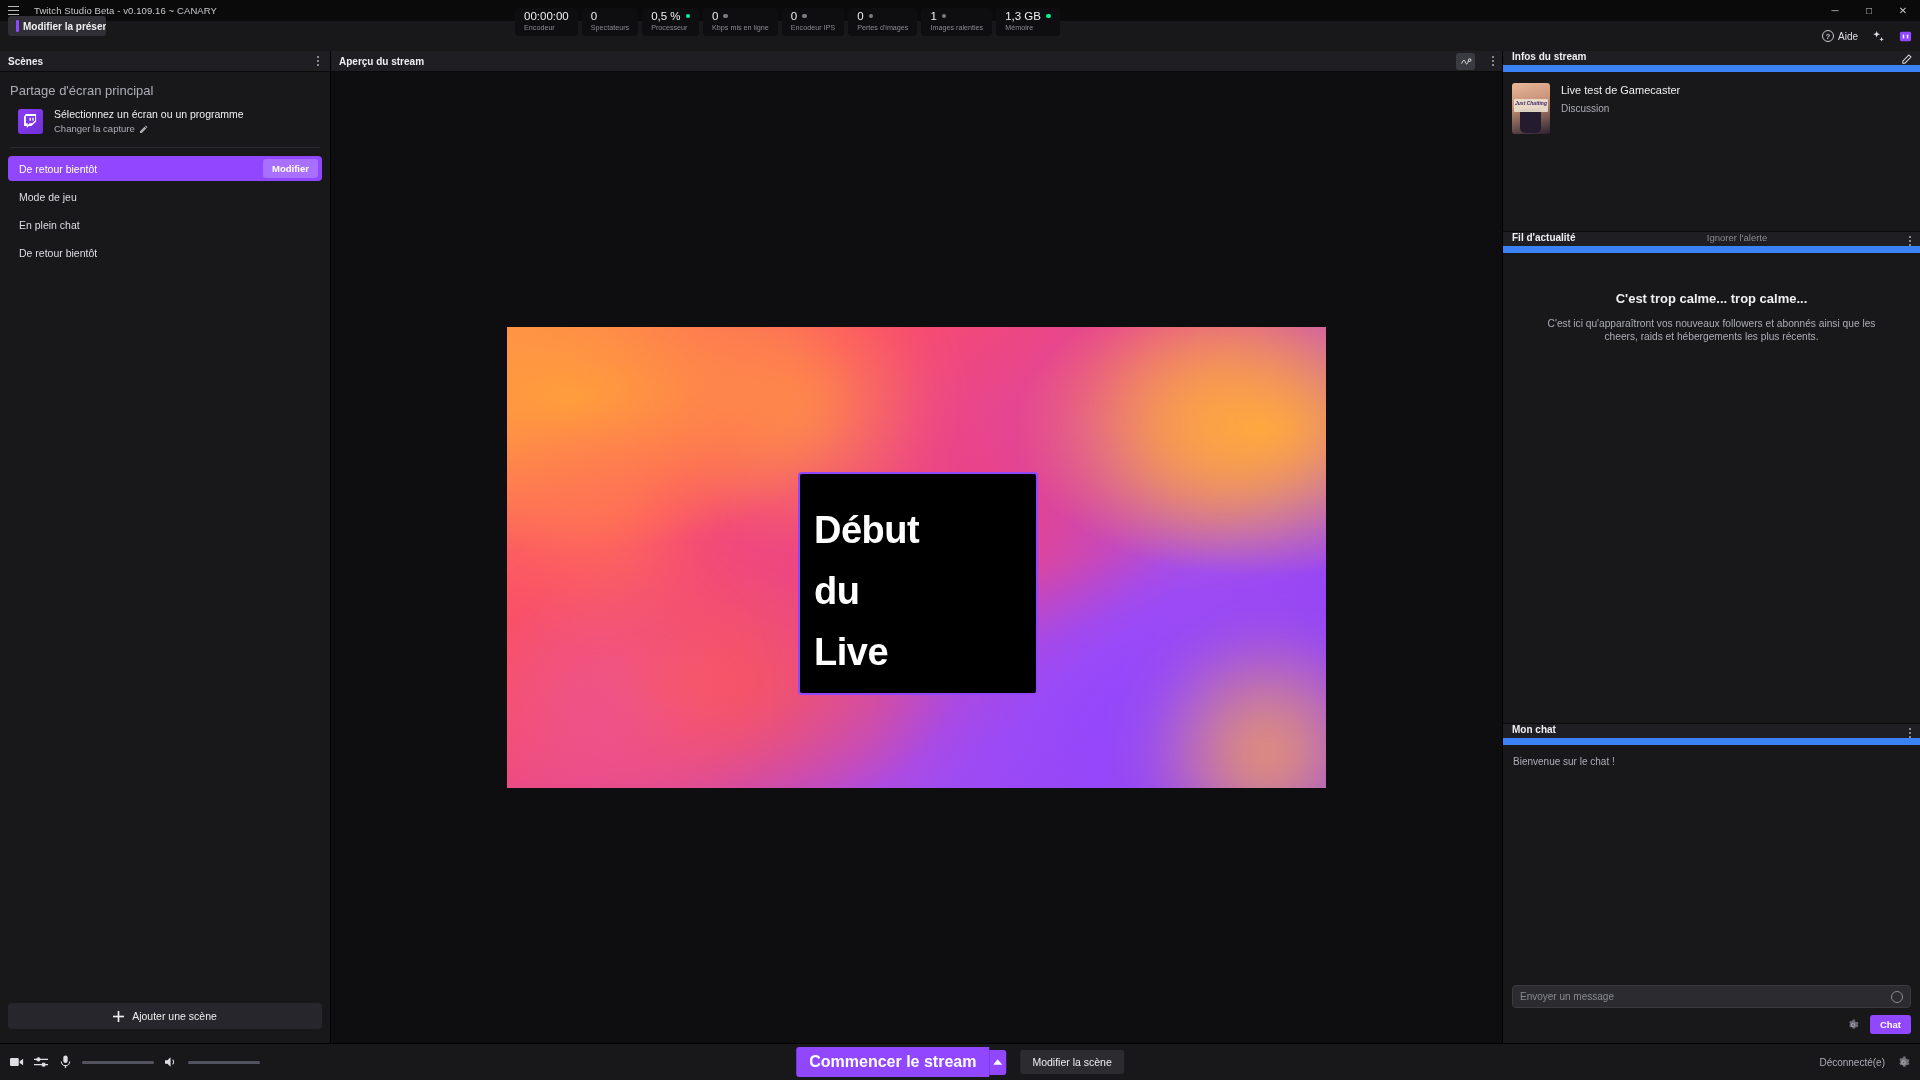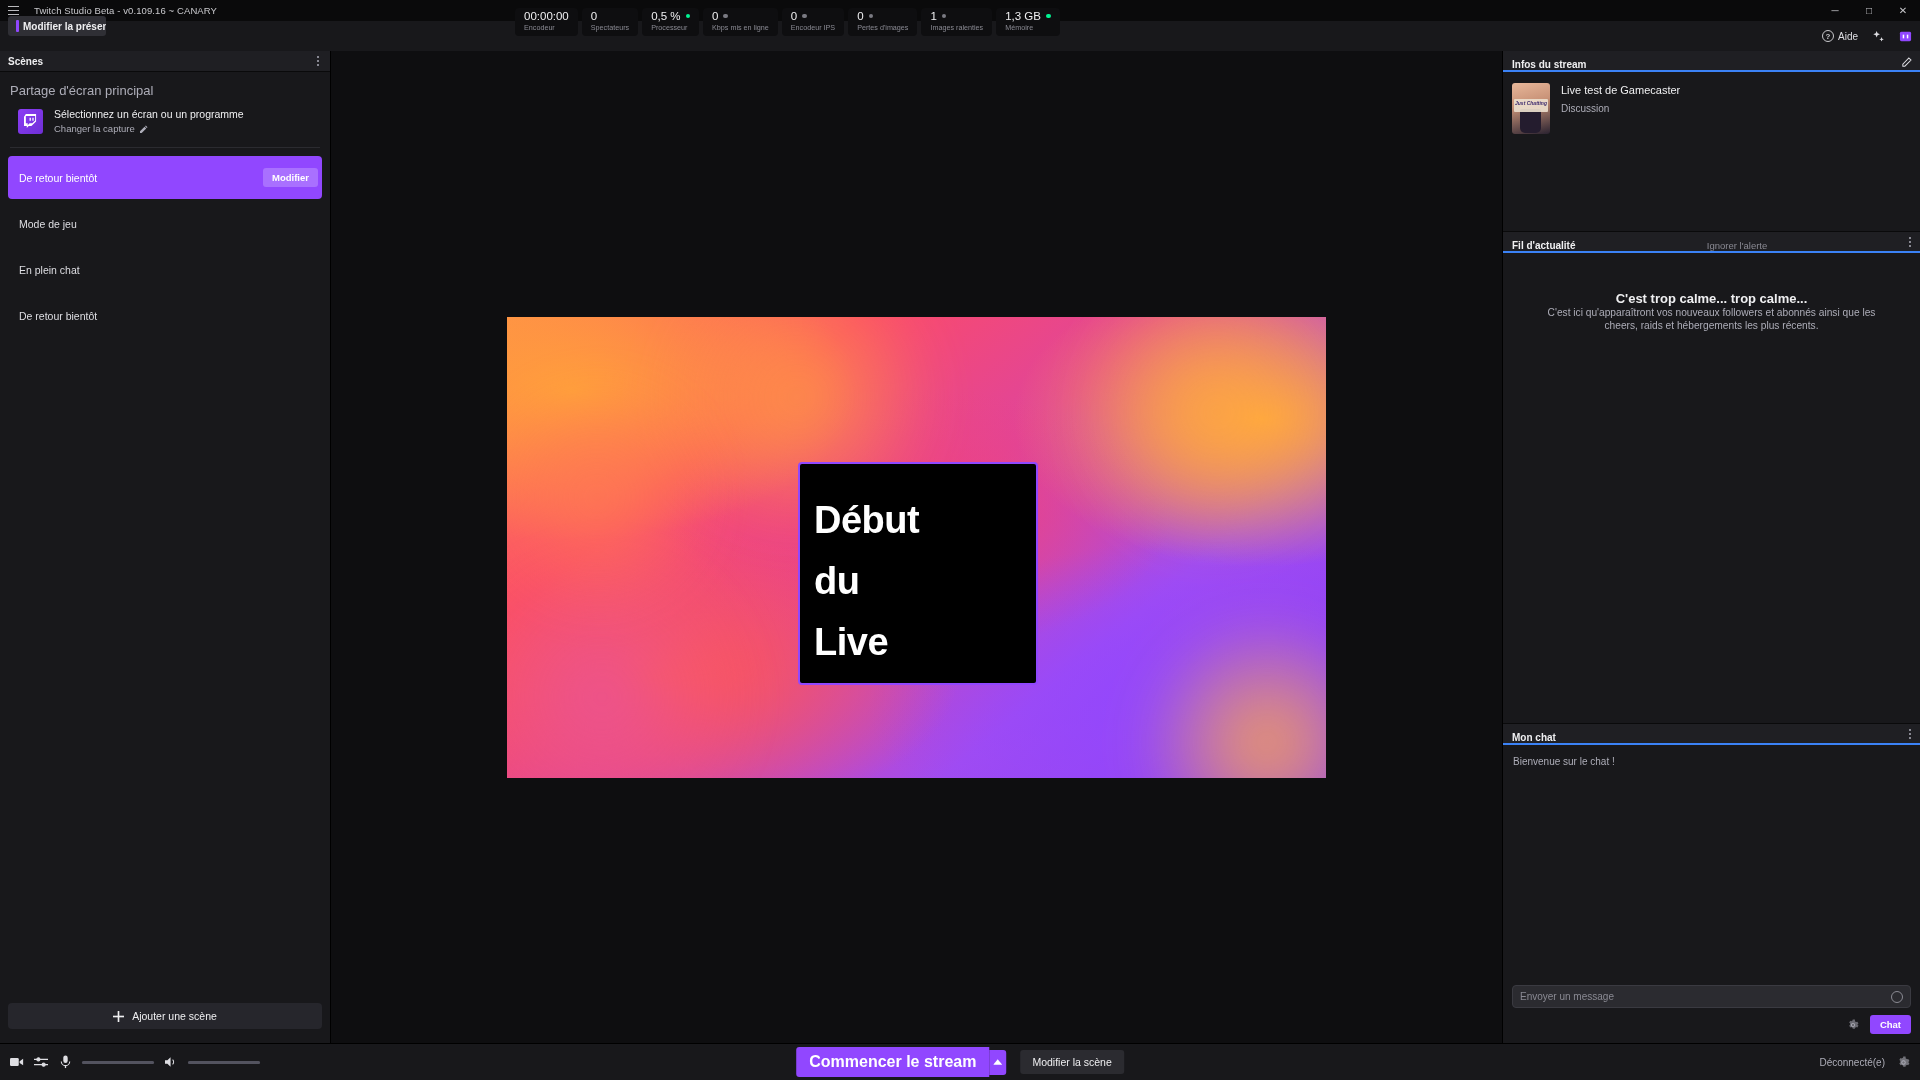--- a/index.html
+++ b/index.html
@@ -82,21 +82,21 @@
   .cap-thumb { width:25px; height:25px; border-radius:3px;
      background:linear-gradient(135deg,#8b3df5,#6f2fd6);
      display:flex; align-items:center; justify-content:center; flex:0 0 25px; }
   .cap-txt1 { font-size:10.5px; color:#efeff1; line-height:14px; }
   .cap-txt2 { font-size:9.5px; color:#adadb8; line-height:13px;
      display:flex; align-items:center; gap:5px; margin-top:1px; }
   .divider { height:1px; background:#2b2b30; margin:0 10px; }
 
   .scene-list { padding:8px 8px 0 8px; }
   .scene {
-    height:43px; border-radius:4px; display:flex; align-items:center;
+    height:25px; border-radius:4px; display:flex; align-items:center;
     padding:0 4px 0 11px; margin-bottom:3px; cursor:pointer;
     font-size:10.5px; color:#dedee3; position:relative;
   }
   .scene.active { background:#9147ff; color:#fff; }
   .scene-modify {
     margin-left:auto; background:#a970ff; color:#fff; font-size:9.5px;
     font-weight:bold; border-radius:3px; padding:4px 9px; cursor:pointer;
   }
 
   .left-bottom { margin-top:auto; padding:10px 8px 14px 8px; }
@@ -144,41 +144,41 @@
     background:#000; border:2.5px solid #9147ff; border-radius:4px;
     padding:26px 0 0 14px;
   }
   .tc-line { font-size:38px; font-weight:bold; color:#fff; line-height:61px;
      letter-spacing:-.5px; }
 
   
   .right { width:417px; flex:0 0 417px; background:#18181b;
      display:flex; flex-direction:column; }
   .rsec-head { height:21px; flex:0 0 21px; background:#1f1f23; display:flex;
-     align-items:flex-end; padding:0 6px 0 9px; border-bottom:2px solid #3b82f6; }
+     align-items:flex-start; padding:0 6px 0 9px; border-bottom:7px solid #3b82f6; }
   .pencil { margin-left:auto; cursor:pointer; width:16px; height:16px;
      display:flex; align-items:center; justify-content:center; }
 
   .stream-info { height:159px; flex:0 0 159px; padding:11px 10px 0 9px;
      display:flex; gap:11px; position:relative; }
   .si-thumb { width:38px; height:51px; border-radius:3px; flex:0 0 38px;
      overflow:hidden; position:relative;
      background:linear-gradient(165deg,#e8b79a 0%,#c99378 40%,#2a2230 100%); }
   .si-thumb .mug { position:absolute; left:8px; top:26px; width:21px; height:24px;
      background:#241c2e; border-radius:2px 2px 5px 5px; }
   .si-thumb .band { position:absolute; left:2px; top:16px; width:34px; height:13px;
      background:rgba(236,222,205,.92); border-radius:1px; }
   .si-thumb .band b { display:block; font-size:5px; color:#3b2a6e;
      text-align:center; line-height:6.5px; font-style:italic; padding-top:1px; }
   .si-title { font-size:11px; color:#efeff1; line-height:15px; }
   .si-cat { font-size:10px; color:#adadb8; margin-top:5px; }
 
   .feed-empty { padding:38px 36px 0 36px; text-align:center; }
   .feed-h { font-size:13px; font-weight:bold; color:#efeff1; }
-  .feed-p { font-size:10.2px; color:#adadb8; line-height:13.2px; }
+  .feed-p { font-size:10.2px; color:#adadb8; line-height:13.2px; margin-top:11px; }
   .ignore-link { margin-left:auto; font-size:9.5px; color:#8a8a93;
      cursor:pointer; padding-right:7px; }
 
   .feed { flex:1; min-height:0; display:flex; flex-direction:column;
      border-top:1px solid #0a0a0b; }
   .feed-body { flex:1; }
 
   .chat { height:320px; flex:0 0 320px; display:flex; flex-direction:column;
      border-top:1px solid #0a0a0b; }
   .chat-body { flex:1; padding:11px 10px 0 10px; }
@@ -381,20 +381,38 @@
               <rect x="5.1" y="0" width="1.8" height="12"></rect>
               <rect x="0" y="5.1" width="12" height="1.8"></rect>
             </svg>
           </span>
           <span>Ajouter une scène</span>
         </div>
       </div>
     </div>
 
     <div class="center">
+      <div class="center-head">
+        <span class="panel-title">Aperçu du stream</span>
+        <div class="chead-icons">
+          <div class="chead-btn sel">
+            <svg width="12" height="12" viewBox="0 0 14 14" fill="none" stroke="#efeff1" stroke-width="1.1">
+              <path d="M2 10c1.4-4 3-5.5 4.2-1.6C7.2 11.6 9 10.6 9.6 7"></path>
+              <circle cx="11.3" cy="6" r="1.5"></circle>
+            </svg>
+          </div>
+          <div class="chead-btn">
+            <span class="kebab" style="padding:3px 2px">
+                <i></i>
+                <i></i>
+                <i></i>
+              </span>
+          </div>
+        </div>
+      </div>
 
       <div class="preview-wrap">
         <div class="canvas">
           <span class="blob b1"></span>
           <span class="blob b2"></span>
           <span class="blob b3"></span>
           <span class="blob b4"></span>
           <span class="blob b5"></span>
 
           <div class="title-card">

